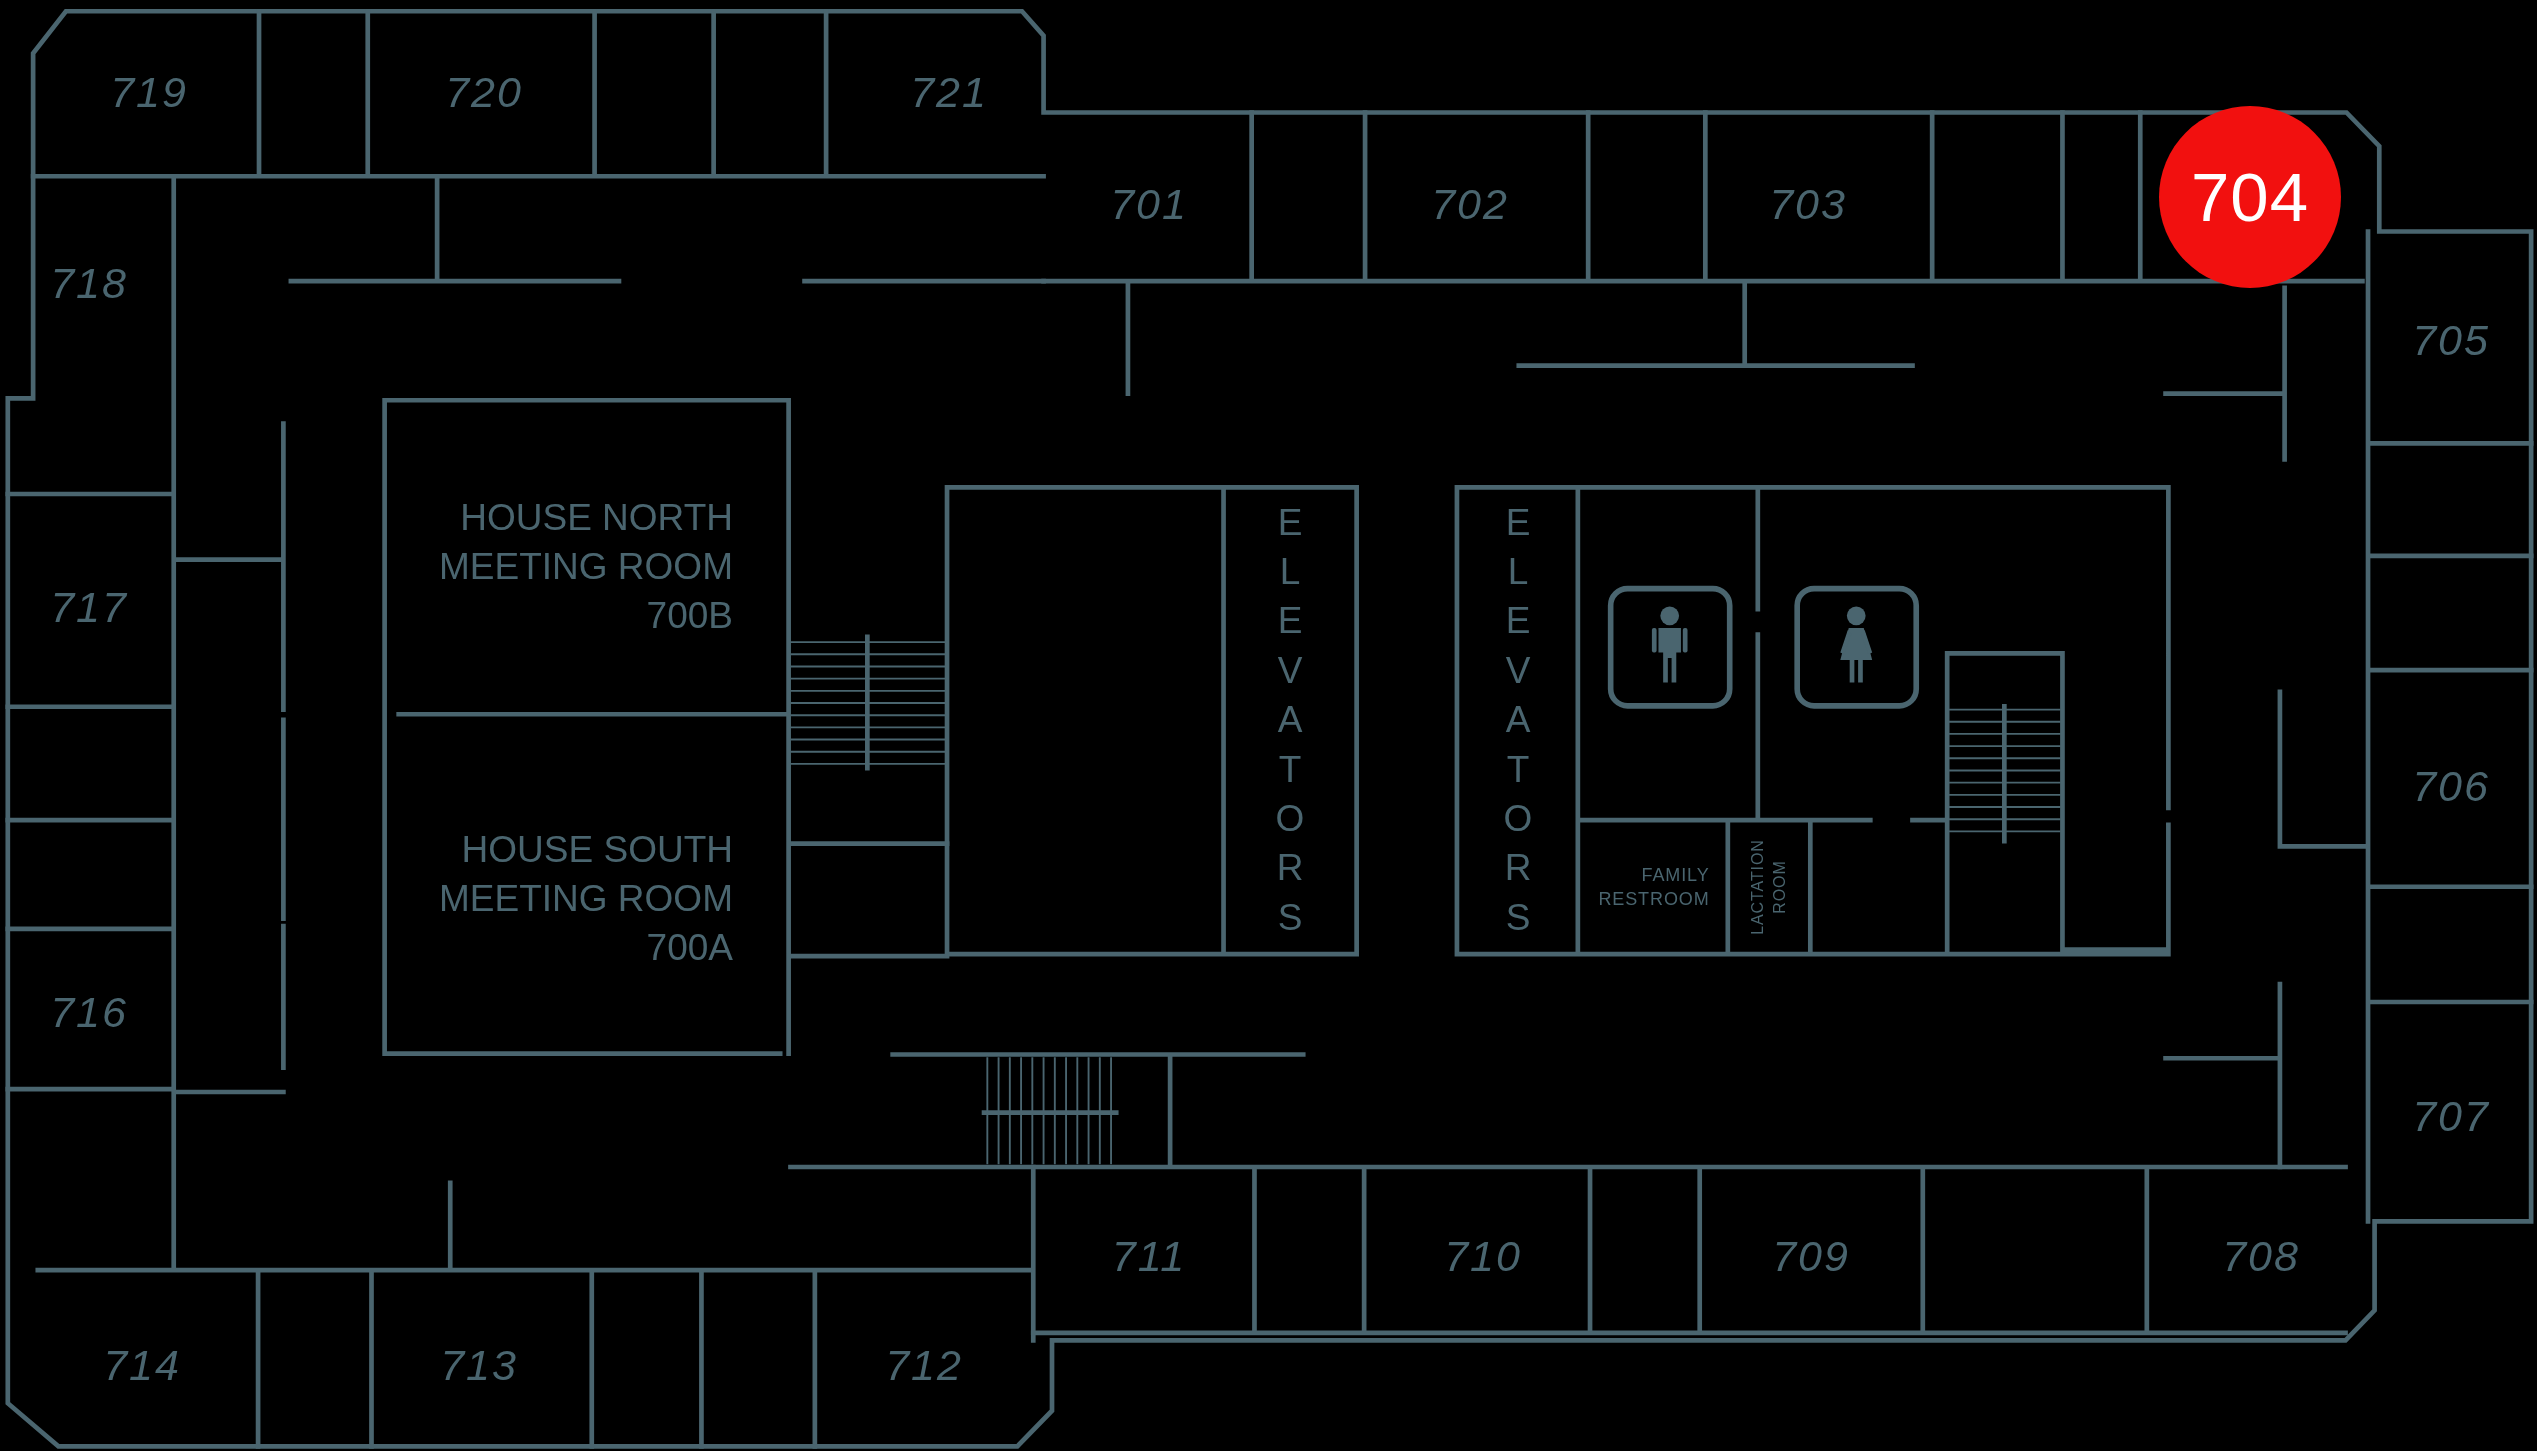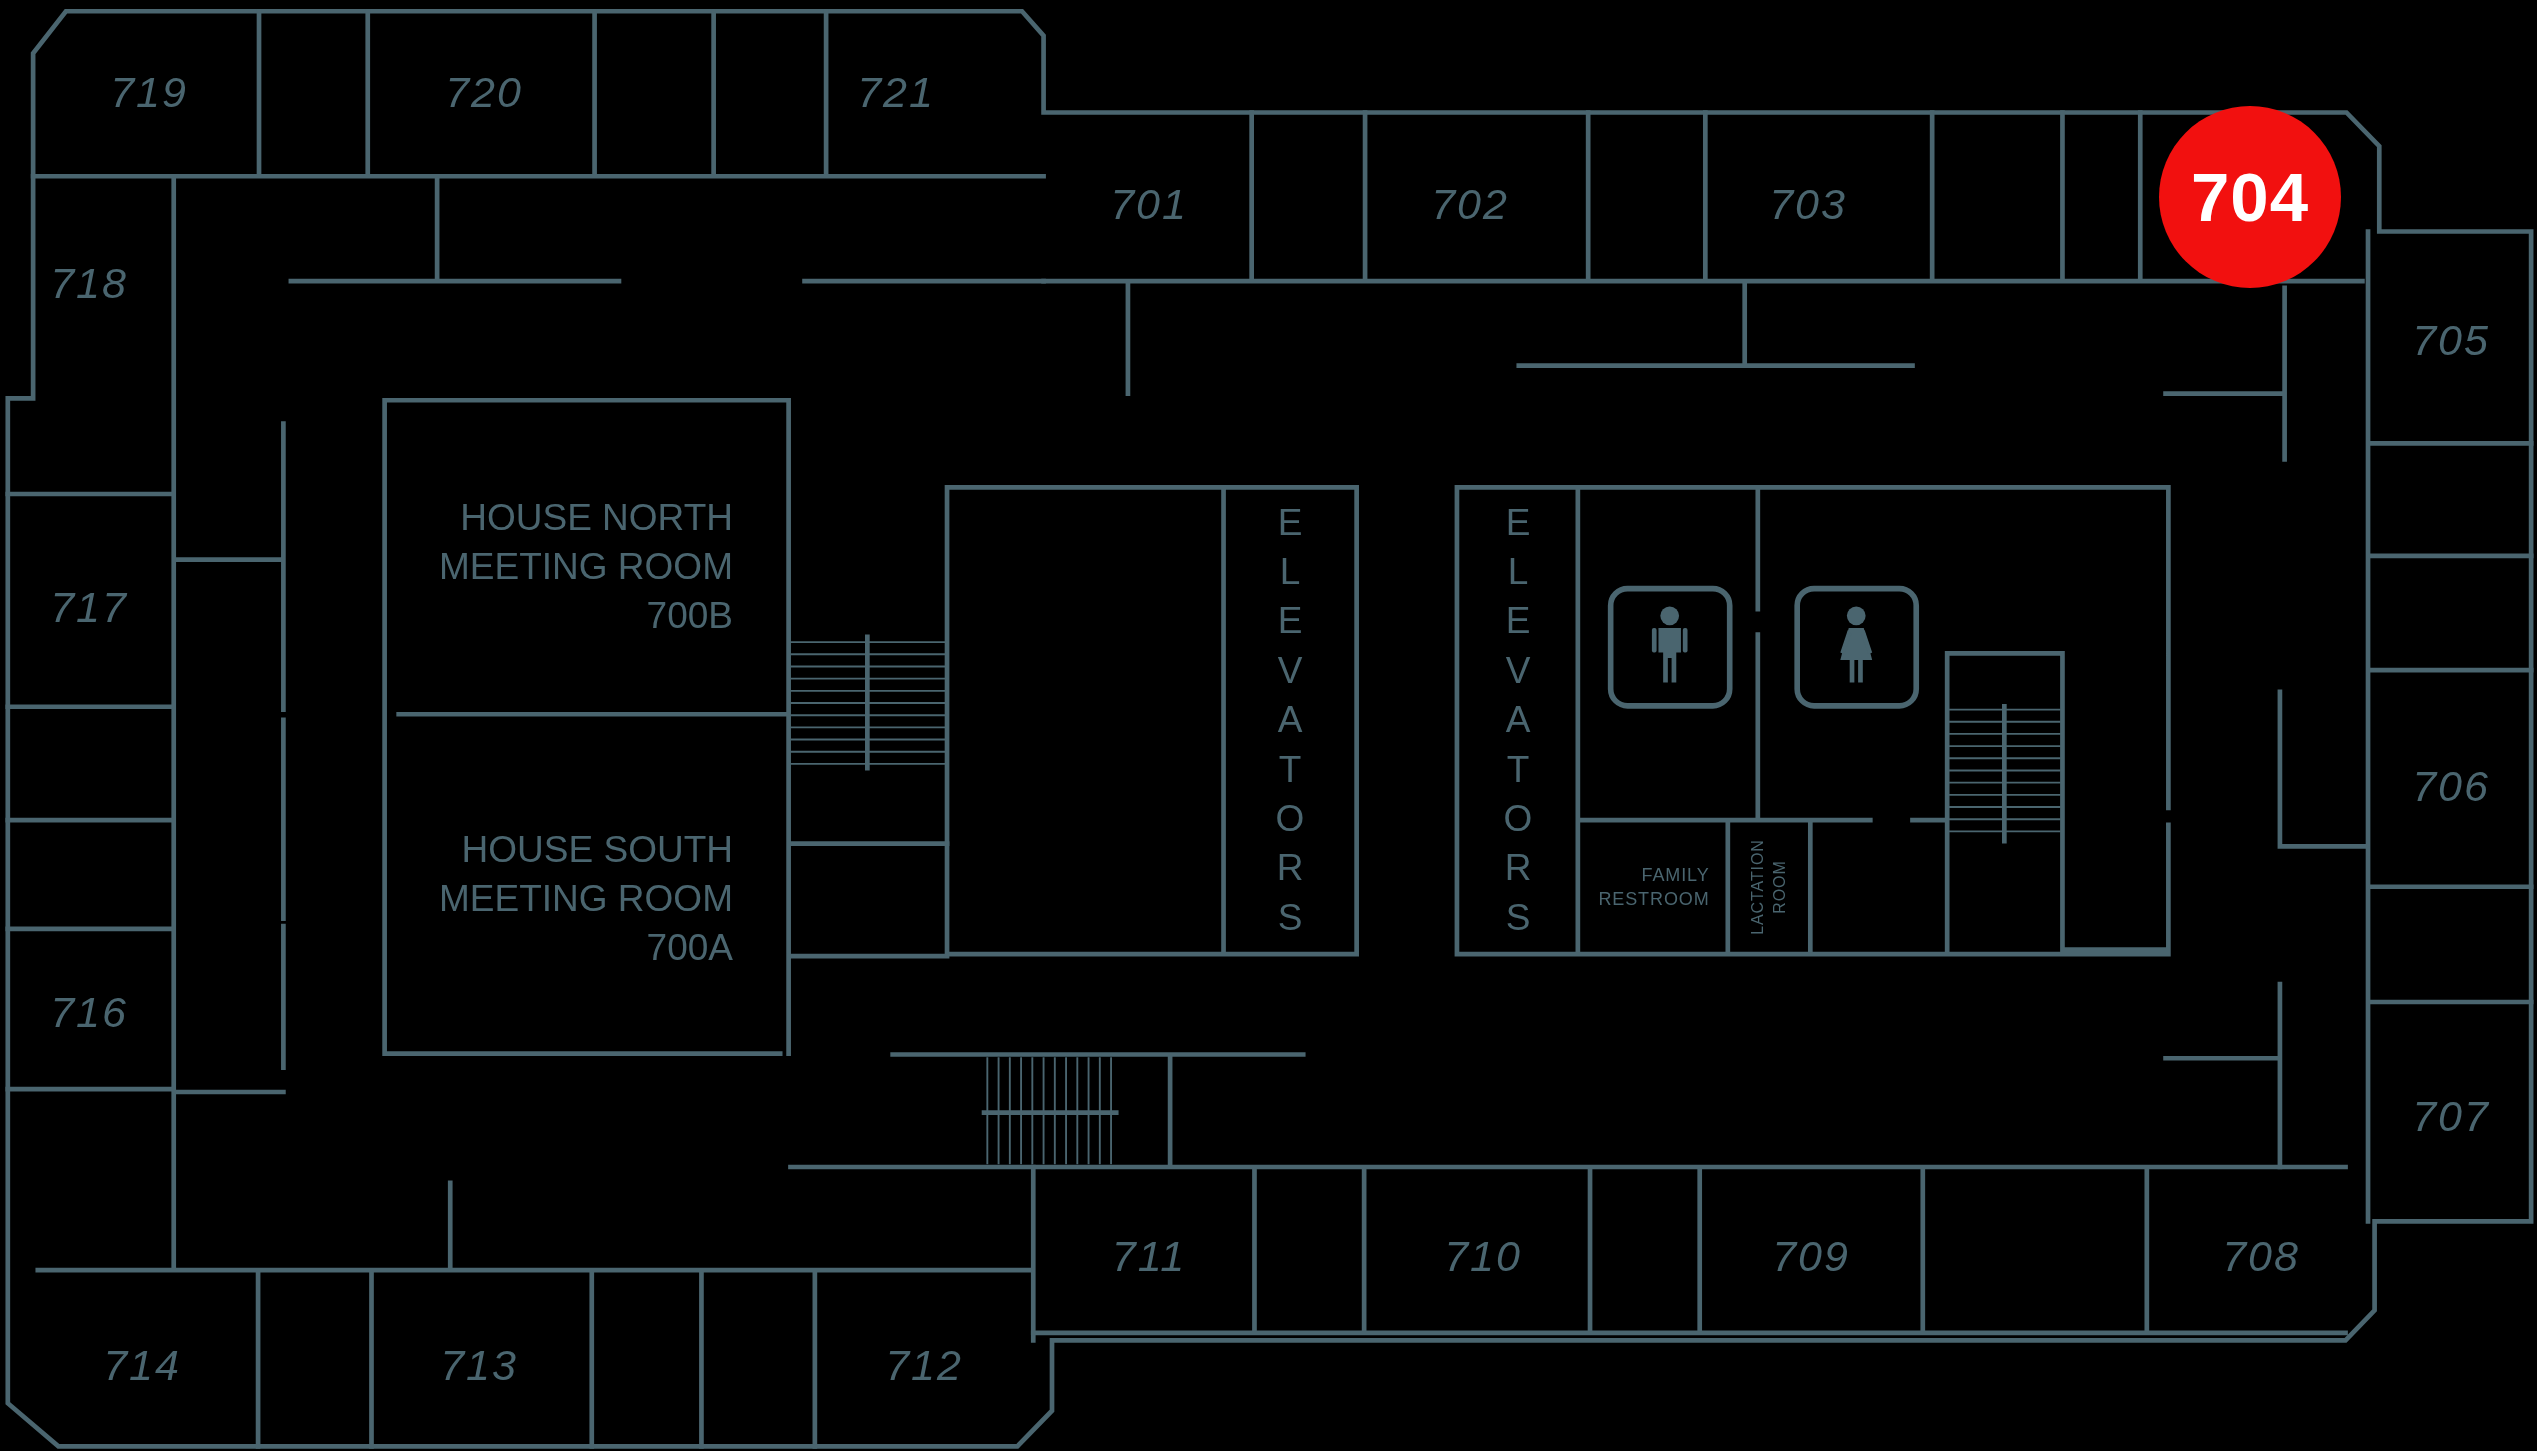--- a/index.html
+++ b/index.html
@@ -19,21 +19,21 @@
         font-size:37px;line-height:49px;text-align:right;white-space:nowrap;}
   .vtext{position:absolute;transform:translate(-50%,-50%);color:var(--label);
         writing-mode:vertical-rl;text-orientation:upright;
         font-size:37px;letter-spacing:8.4px;line-height:1;white-space:nowrap;}
   .small-lbl{position:absolute;transform:translate(-50%,-50%);color:var(--label);
         font-size:18px;line-height:24.4px;text-align:right;letter-spacing:0.9px;white-space:nowrap;}
   .rot-lbl{position:absolute;transform:translate(-50%,-50%) rotate(-90deg);color:var(--label);
         font-size:16px;line-height:21.6px;text-align:center;letter-spacing:0.9px;white-space:nowrap;}
   .badge{position:absolute;transform:translate(-50%,-50%);
         width:182px;height:182px;border-radius:50%;background:var(--badge);
-        color:var(--badge-text);font-size:69px;font-weight:bold;
+        color:var(--badge-text);font-size:69px;font-weight:normal;
         display:flex;align-items:center;justify-content:center;letter-spacing:0.9px;}
   .mline{display:block;}
 </style>
 </head>
 <body>
 
 <svg width="2538" height="1451" viewBox="0 0 2707 1548">
   <g fill="none" stroke="var(--wall)" stroke-width="5" stroke-linecap="square">
 
     <path d="
@@ -124,21 +124,21 @@
       <circle cx="0" cy="-37" r="10"></circle>
       <path d="M -8 -24 L 8 -24 L 17 10 L 7 10 L 7 34 L 2 34 L 2 10 L -2 10 L -2 34 L -7 34 L -7 10 L -17 10 Z"></path>
       <path d="M -9 -22 L -17 2 L -13 4 L -5 -18 Z"></path>
       <path d="M 9 -22 L 17 2 L 13 4 L 5 -18 Z"></path>
     </g>
   </g>
 </svg>
 
 <div class="lbl" style="left:149px;top:92px">719</div>
 <div class="lbl" style="left:484px;top:92px">720</div>
-<div class="lbl" style="left:896px;top:92px">721</div>
+<div class="lbl" style="left:949px;top:92px">721</div>
 <div class="lbl" style="left:89px;top:283px">718</div>
 <div class="lbl" style="left:89px;top:607px">717</div>
 <div class="lbl" style="left:89px;top:1012px">716</div>
 <div class="lbl" style="left:142px;top:1365px">714</div>
 <div class="lbl" style="left:479px;top:1365px">713</div>
 <div class="lbl" style="left:924px;top:1365px">712</div>
 <div class="lbl" style="left:1149px;top:204px">701</div>
 <div class="lbl" style="left:1470px;top:204px">702</div>
 <div class="lbl" style="left:1808px;top:204px">703</div>
 <div class="lbl" style="left:2451px;top:340px">705</div>

